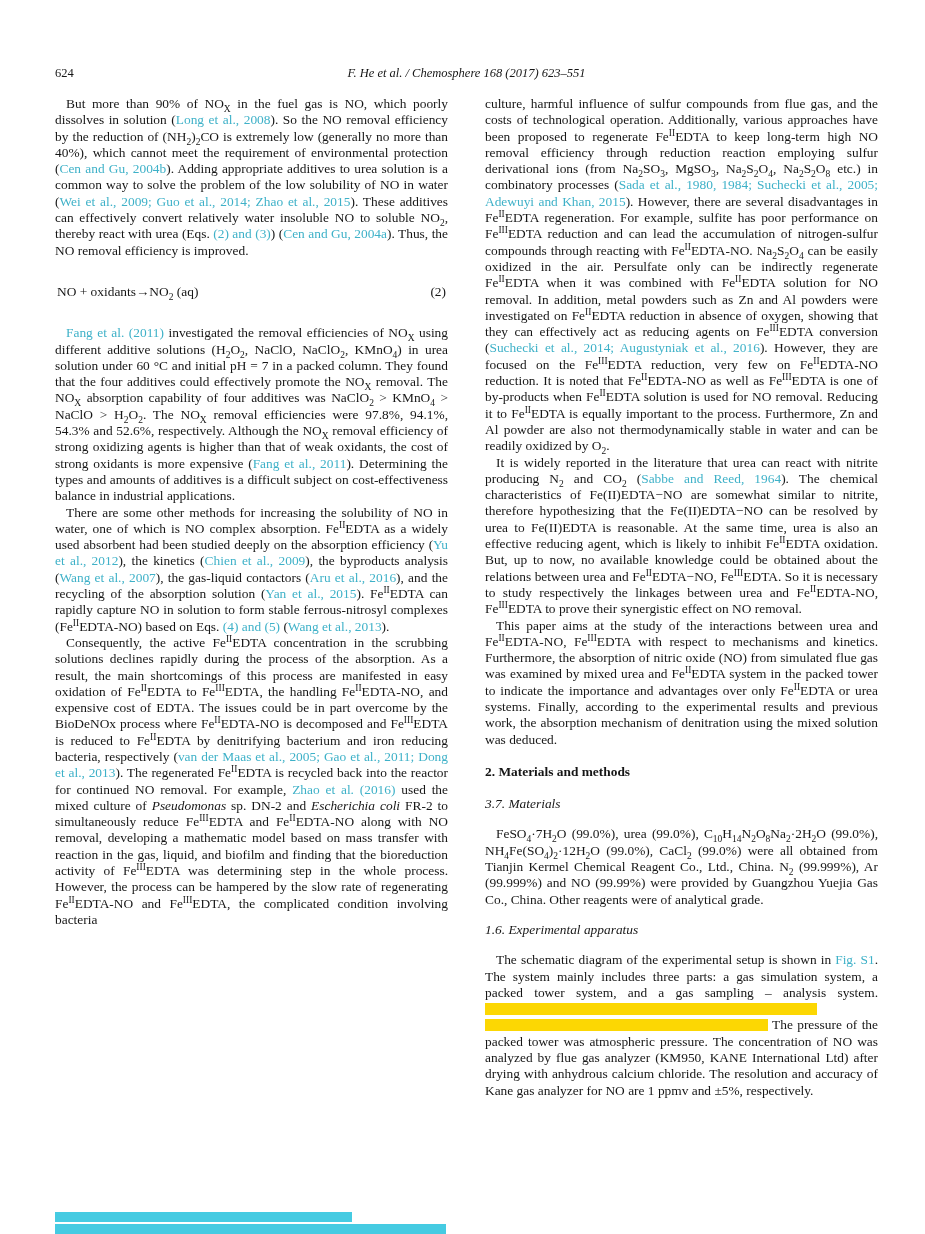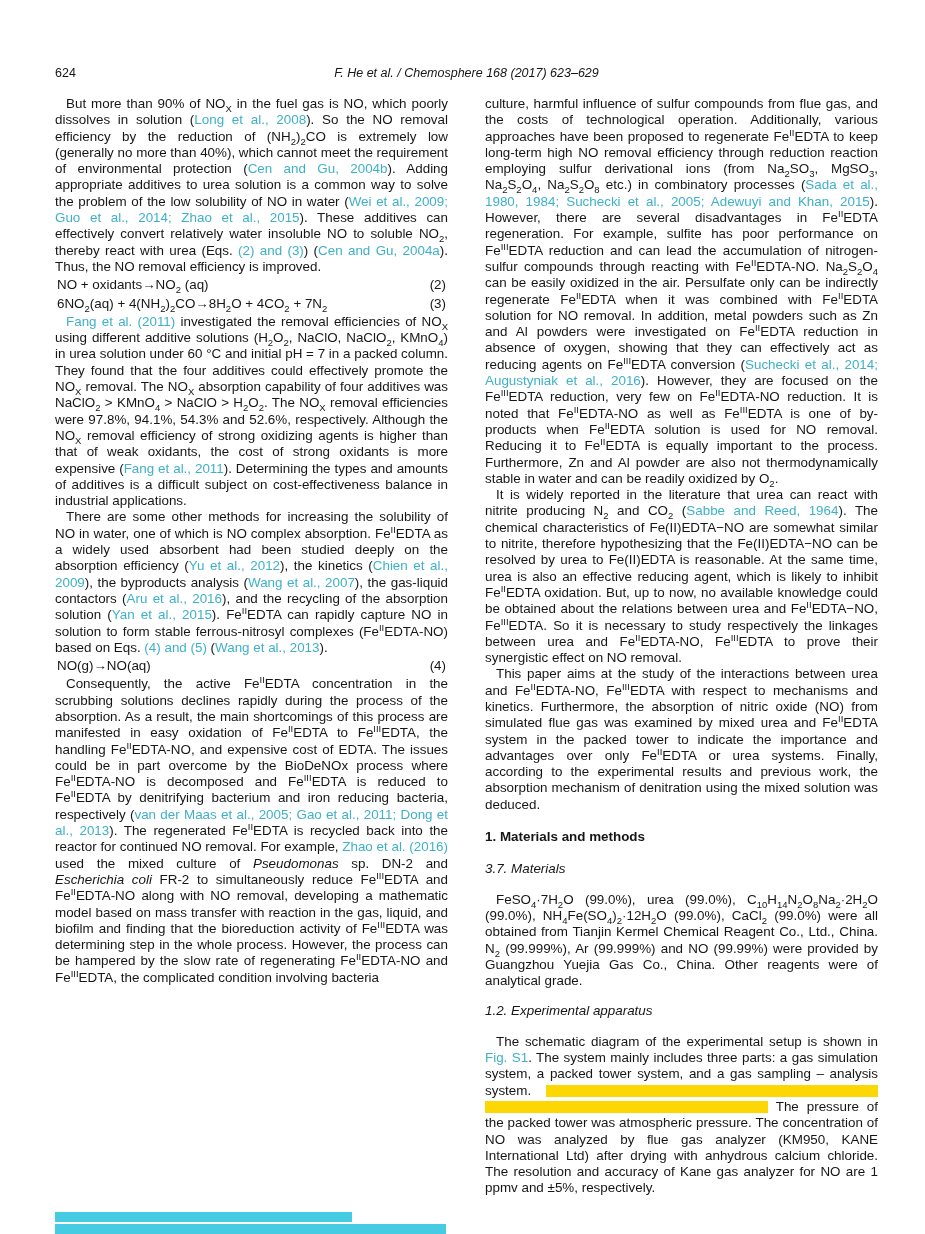--- a/index.html
+++ b/index.html
@@ -1,36 +1,36 @@
 <!DOCTYPE html>
 <html lang="en"><head>
 <meta charset="utf-8">
 <style>
   * { margin:0; padding:0; box-sizing:border-box; }
   html,body { background:#ffffff; }
   body { width:925px; }
   .sheet {
     position:relative; width:925px; height:1234px; background:#ffffff;
-    font-family:Liberation Sans, sans-serif; color:#161616;
+    font-family:Liberation Serif, serif; color:#161616;
     overflow:hidden;
   }
   .pg-header { position:absolute; top:66px; left:55px; right:47px; height:18px; font-size:12.5px; }
   .pg-num { position:absolute; left:0; top:0; font-style:normal; }
   .run-title { display:block; text-align:center; font-style:italic; }
   .columns {
     position:absolute; top:96px; left:55px; right:47px;
     display:flex; gap:37px; align-items:flex-start;
   }
   .col {
     width:399px; font-size:13.4px; line-height:16.3px;
     text-align:justify; hyphens:auto; -webkit-hyphens:auto;
   }
   .para { margin:0; }
   .para.indent { text-indent:11px; }
-  .equation { display:flex; justify-content:space-between; align-items:baseline; margin:2px 0; text-align:left; }
+  .equation { display:flex; justify-content:space-between; align-items:baseline; margin:25px 0; text-align:left; }
   .eq-body { padding-left:2px; }
   .eq-num { padding-right:2px; }
   .sec-heading { font-weight:bold; margin:16px 0 16px; text-align:left; }
   .subsec-heading { font-style:italic; margin:14px 0 14px; text-align:left; }
   .lnk { color:#3eb1c8; cursor:pointer; }
   sub, sup { font-size:9.5px; line-height:0; }
   .hl-y { background:#fcd703; display:inline-block; height:12px; vertical-align:-2px; }
   .bar1 { width:332px; }
   .bar2 { width:283px; }
   .cyan-bar { position:absolute; background:#45cbe2; }
@@ -38,50 +38,42 @@
   #cyan2 { left:55px; top:1224px; width:391px; height:10px; }
   i { font-style:italic;margin-top:44px; }
 </style>
 </head>
 <body>
 
 <div class="sheet">
 
   <header class="pg-header">
     <span class="pg-num">624</span>
-    <span class="run-title">F. He et al. / Chemosphere 168 (2017) 623–629</span>
+    <span class="run-title">F. He et al. / Chemosphere 168 (2017) 623–551</span>
   </header>
 
   <div class="columns">
     <div class="col" id="col-left">
         <p class="para indent">But more than 90% of NO<sub>X</sub> in the fuel gas is NO, which poorly dissolves in solution (<span class="lnk">Long et al., 2008</span>). So the NO removal efficiency by the reduction of (NH<sub>2</sub>)<sub>2</sub>CO is extremely low (generally no more than 40%), which cannot meet the requirement of environmental protection (<span class="lnk">Cen and Gu, 2004b</span>). Adding appropriate additives to urea solution is a common way to solve the problem of the low solubility of NO in water (<span class="lnk">Wei et al., 2009; Guo et al., 2014; Zhao et al., 2015</span>). These additives can effectively convert relatively water insoluble NO to soluble NO<sub>2</sub>, thereby react with urea (Eqs. <span class="lnk">(2) and (3)</span>) (<span class="lnk">Cen and Gu, 2004a</span>). Thus, the NO removal efficiency is improved.</p>
         <div class="equation">
           <span class="eq-body">NO + oxidants→NO<sub>2</sub> (aq)</span>
           <span class="eq-num">(2)</span>
         </div>
-        <div class="equation">
-          <span class="eq-body">6NO<sub>2</sub>(aq) + 4(NH<sub>2</sub>)<sub>2</sub>CO→8H<sub>2</sub>O + 4CO<sub>2</sub> + 7N<sub>2</sub></span>
-          <span class="eq-num">(3)</span>
-        </div>
         <p class="para indent"><span class="lnk">Fang et al. (2011)</span> investigated the removal efficiencies of NO<sub>X</sub> using different additive solutions (H<sub>2</sub>O<sub>2</sub>, NaClO, NaClO<sub>2</sub>, KMnO<sub>4</sub>) in urea solution under 60 °C and initial pH = 7 in a packed column. They found that the four additives could effectively promote the NO<sub>X</sub> removal. The NO<sub>X</sub> absorption capability of four additives was NaClO<sub>2</sub> &gt; KMnO<sub>4</sub> &gt; NaClO &gt; H<sub>2</sub>O<sub>2</sub>. The NO<sub>X</sub> removal efficiencies were 97.8%, 94.1%, 54.3% and 52.6%, respectively. Although the NO<sub>X</sub> removal efficiency of strong oxidizing agents is higher than that of weak oxidants, the cost of strong oxidants is more expensive (<span class="lnk">Fang et al., 2011</span>). Determining the types and amounts of additives is a difficult subject on cost-effectiveness balance in industrial applications.</p>
         <p class="para indent">There are some other methods for increasing the solubility of NO in water, one of which is NO complex absorption. Fe<sup>II</sup>EDTA as a widely used absorbent had been studied deeply on the absorption efficiency (<span class="lnk">Yu et al., 2012</span>), the kinetics (<span class="lnk">Chien et al., 2009</span>), the byproducts analysis (<span class="lnk">Wang et al., 2007</span>), the gas-liquid contactors (<span class="lnk">Aru et al., 2016</span>), and the recycling of the absorption solution (<span class="lnk">Yan et al., 2015</span>). Fe<sup>II</sup>EDTA can rapidly capture NO in solution to form stable ferrous-nitrosyl complexes (Fe<sup>II</sup>EDTA-NO) based on Eqs. <span class="lnk">(4) and (5)</span> (<span class="lnk">Wang et al., 2013</span>).</p>
-        <div class="equation">
-          <span class="eq-body">NO(g)→NO(aq)</span>
-          <span class="eq-num">(4)</span>
-        </div>
         <p class="para indent">Consequently, the active Fe<sup>II</sup>EDTA concentration in the scrubbing solutions declines rapidly during the process of the absorption. As a result, the main shortcomings of this process are manifested in easy oxidation of Fe<sup>II</sup>EDTA to Fe<sup>III</sup>EDTA, the handling Fe<sup>II</sup>EDTA-NO, and expensive cost of EDTA. The issues could be in part overcome by the BioDeNOx process where Fe<sup>II</sup>EDTA-NO is decomposed and Fe<sup>III</sup>EDTA is reduced to Fe<sup>II</sup>EDTA by denitrifying bacterium and iron reducing bacteria, respectively (<span class="lnk">van der Maas et al., 2005; Gao et al., 2011; Dong et al., 2013</span>). The regenerated Fe<sup>II</sup>EDTA is recycled back into the reactor for continued NO removal. For example, <span class="lnk">Zhao et al. (2016)</span> used the mixed culture of <i>Pseudomonas</i> sp. DN-2 and <i>Escherichia coli</i> FR-2 to simultaneously reduce Fe<sup>III</sup>EDTA and Fe<sup>II</sup>EDTA-NO along with NO removal, developing a mathematic model based on mass transfer with reaction in the gas, liquid, and biofilm and finding that the bioreduction activity of Fe<sup>III</sup>EDTA was determining step in the whole process. However, the process can be hampered by the slow rate of regenerating Fe<sup>II</sup>EDTA-NO and Fe<sup>III</sup>EDTA, the complicated condition involving bacteria</p>
       </div>
     <div class="col" id="col-right">
         <p class="para">culture, harmful influence of sulfur compounds from flue gas, and the costs of technological operation. Additionally, various approaches have been proposed to regenerate Fe<sup>II</sup>EDTA to keep long-term high NO removal efficiency through reduction reaction employing sulfur derivational ions (from Na<sub>2</sub>SO<sub>3</sub>, MgSO<sub>3</sub>, Na<sub>2</sub>S<sub>2</sub>O<sub>4</sub>, Na<sub>2</sub>S<sub>2</sub>O<sub>8</sub> etc.) in combinatory processes (<span class="lnk">Sada et al., 1980, 1984; Suchecki et al., 2005; Adewuyi and Khan, 2015</span>). However, there are several disadvantages in Fe<sup>II</sup>EDTA regeneration. For example, sulfite has poor performance on Fe<sup>III</sup>EDTA reduction and can lead the accumulation of nitrogen-sulfur compounds through reacting with Fe<sup>II</sup>EDTA-NO. Na<sub>2</sub>S<sub>2</sub>O<sub>4</sub> can be easily oxidized in the air. Persulfate only can be indirectly regenerate Fe<sup>II</sup>EDTA when it was combined with Fe<sup>II</sup>EDTA solution for NO removal. In addition, metal powders such as Zn and Al powders were investigated on Fe<sup>II</sup>EDTA reduction in absence of oxygen, showing that they can effectively act as reducing agents on Fe<sup>III</sup>EDTA conversion (<span class="lnk">Suchecki et al., 2014; Augustyniak et al., 2016</span>). However, they are focused on the Fe<sup>III</sup>EDTA reduction, very few on Fe<sup>II</sup>EDTA-NO reduction. It is noted that Fe<sup>II</sup>EDTA-NO as well as Fe<sup>III</sup>EDTA is one of by-products when Fe<sup>II</sup>EDTA solution is used for NO removal. Reducing it to Fe<sup>II</sup>EDTA is equally important to the process. Furthermore, Zn and Al powder are also not thermodynamically stable in water and can be readily oxidized by O<sub>2</sub>.</p>
         <p class="para indent">It is widely reported in the literature that urea can react with nitrite producing N<sub>2</sub> and CO<sub>2</sub> (<span class="lnk">Sabbe and Reed, 1964</span>). The chemical characteristics of Fe(II)EDTA−NO are somewhat similar to nitrite, therefore hypothesizing that the Fe(II)EDTA−NO can be resolved by urea to Fe(II)EDTA is reasonable. At the same time, urea is also an effective reducing agent, which is likely to inhibit Fe<sup>II</sup>EDTA oxidation. But, up to now, no available knowledge could be obtained about the relations between urea and Fe<sup>II</sup>EDTA−NO, Fe<sup>III</sup>EDTA. So it is necessary to study respectively the linkages between urea and Fe<sup>II</sup>EDTA-NO, Fe<sup>III</sup>EDTA to prove their synergistic effect on NO removal.</p>
         <p class="para indent">This paper aims at the study of the interactions between urea and Fe<sup>II</sup>EDTA-NO, Fe<sup>III</sup>EDTA with respect to mechanisms and kinetics. Furthermore, the absorption of nitric oxide (NO) from simulated flue gas was examined by mixed urea and Fe<sup>II</sup>EDTA system in the packed tower to indicate the importance and advantages over only Fe<sup>II</sup>EDTA or urea systems. Finally, according to the experimental results and previous work, the absorption mechanism of denitration using the mixed solution was deduced.</p>
-        <div class="sec-heading">1. Materials and methods</div>
+        <div class="sec-heading">2. Materials and methods</div>
         <div class="subsec-heading">3.7. Materials</div>
         <p class="para indent">FeSO<sub>4</sub>·7H<sub>2</sub>O (99.0%), urea (99.0%), C<sub>10</sub>H<sub>14</sub>N<sub>2</sub>O<sub>8</sub>Na<sub>2</sub>·2H<sub>2</sub>O (99.0%), NH<sub>4</sub>Fe(SO<sub>4</sub>)<sub>2</sub>·12H<sub>2</sub>O (99.0%), CaCl<sub>2</sub> (99.0%) were all obtained from Tianjin Kermel Chemical Reagent Co., Ltd., China. N<sub>2</sub> (99.999%), Ar (99.999%) and NO (99.99%) were provided by Guangzhou Yuejia Gas Co., China. Other reagents were of analytical grade.</p>
-        <div class="subsec-heading">1.2. Experimental apparatus</div>
+        <div class="subsec-heading">1.6. Experimental apparatus</div>
         <p class="para indent">The schematic diagram of the experimental setup is shown in <span class="lnk">Fig. S1</span>. The system mainly includes three parts: a gas simulation system, a packed tower system, and a gas sampling – analysis system. <span class="hl-y bar1"></span> <span class="hl-y bar2"></span> The pressure of the packed tower was atmospheric pressure. The concentration of NO was analyzed by flue gas analyzer (KM950, KANE International Ltd) after drying with anhydrous calcium chloride. The resolution and accuracy of Kane gas analyzer for NO are 1 ppmv and ±5%, respectively.</p>
       </div>
   </div>
 
   <div class="cyan-bar" id="cyan1"></div>
   <div class="cyan-bar" id="cyan2"></div>
 
 </div>
 
 </body></html>

